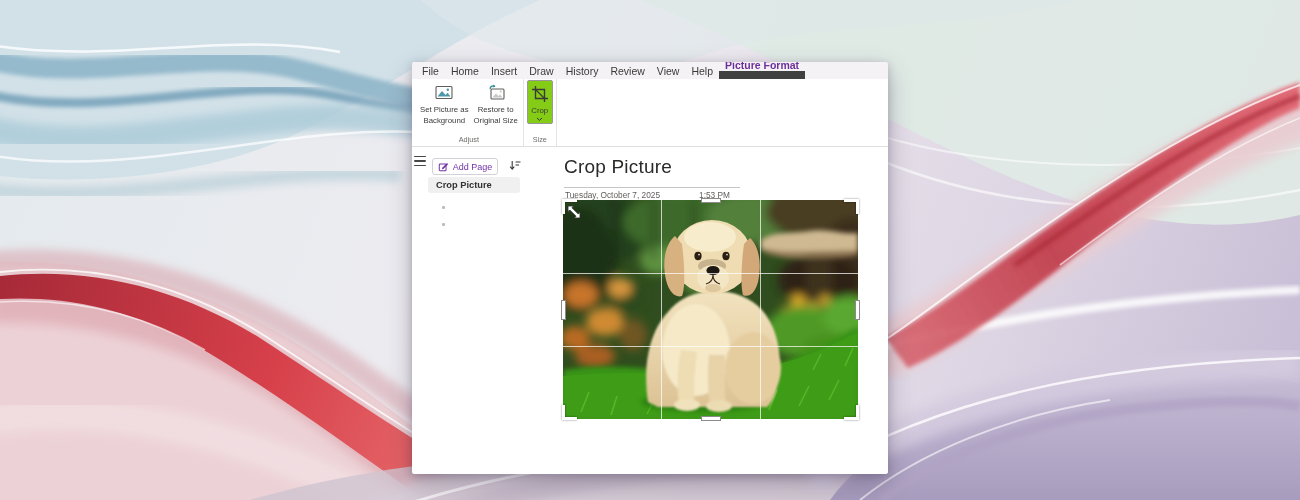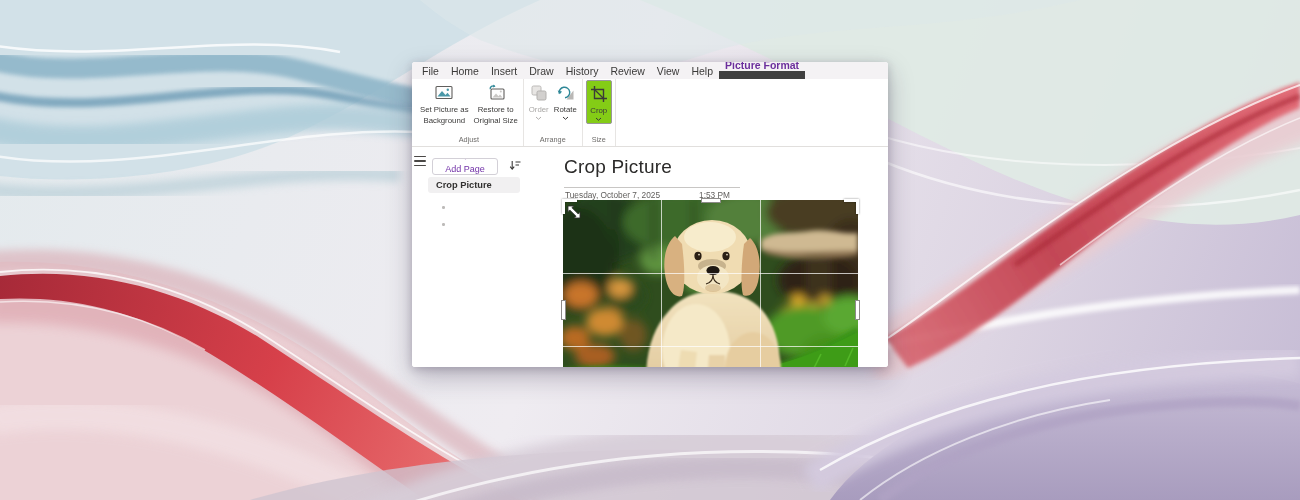--- a/index.html
+++ b/index.html
@@ -1,21 +1,21 @@
 <!DOCTYPE html>
 <html><head>
 <meta charset="utf-8">
 <style>
   html,body{margin:0;padding:0;width:1300px;height:500px;overflow:hidden;
     font-family:"Liberation Sans","DejaVu Sans",sans-serif;background:#e9e6ee;}
   .stage{position:relative;width:1300px;height:500px;}
   .wallpaper{position:absolute;left:0;top:0;width:1300px;height:500px;}
 
   
-  .win{position:absolute;left:412px;top:62px;width:476px;height:305px;background:#fff;
+  .win{position:absolute;left:412px;top:62px;width:476px;height:412px;background:#fff;
     border-radius:3px;box-shadow:0 10px 26px rgba(40,30,60,.28),0 2px 8px rgba(40,30,60,.22);
     display:flex;flex-direction:column;overflow:hidden;}
 
   
   .menubar{height:17px;background:#f4f2f4;display:flex;align-items:stretch;padding-left:4px;flex:0 0 auto;}
   .menu-item{font-size:10.5px;color:#3b3a39;padding:0 6px;display:flex;align-items:center;cursor:default;}
   .menu-item.active{color:#6b2f9c;font-weight:bold;border-bottom:8px solid #404040;padding-bottom:4px;}
 
   
   .ribbon{height:67px;background:#fff;border-bottom:1px solid #e1dfdd;display:flex;align-items:stretch;
@@ -30,21 +30,21 @@
   .chev{margin-top:2px;}
   .glabel{font-size:7.3px;color:#6e6c6a;text-align:center;padding:1px 0 2px 0;}
 
   
   .workspace{flex:1;display:flex;position:relative;background:#fff;}
   .hamburger{position:absolute;left:2px;top:9px;width:12px;height:10px;display:flex;flex-direction:column;justify-content:space-between;}
   .hamburger span{display:block;height:1.4px;background:#4a4846;border-radius:1px;}
 
   .sidebar{width:108px;flex:0 0 auto;position:relative;padding-top:11px;}
   .addpage{position:absolute;left:20px;top:11px;width:64px;height:15px;background:#fff;border:1px solid #d3d0d7;
-    border-radius:3px;display:flex;align-items:center;justify-content:center;gap:4px;color:#7232a8;font-size:9px;flex-direction:column;}
+    border-radius:3px;display:flex;align-items:center;justify-content:center;gap:4px;color:#7232a8;font-size:9px;}
   .sort-btn{position:absolute;left:97px;top:12px;width:13px;height:13px;}
   .pagelist{position:absolute;left:0;top:30px;width:108px;}
   .page-item{margin-left:16px;width:92px;height:16px;background:#f1f0f1;border-radius:3px;
     display:flex;align-items:center;padding-left:8px;box-sizing:border-box;
     font-size:9.3px;font-weight:bold;color:#323130;}
   .page-dot{position:absolute;left:30px;width:2.5px;height:2.5px;border-radius:50%;background:#bdbbb9;}
 
   .canvas{flex:1;position:relative;}
   .note-title{position:absolute;left:44px;top:9px;font-size:19px;color:#2b2a29;letter-spacing:.2px;}
   .title-rule{position:absolute;left:44px;top:40px;width:176px;height:1px;background:#c8c6c4;}
@@ -184,46 +184,20 @@
               <circle cx="14.8" cy="8.6" r="1" fill="#c8c6c4"></circle>
             </svg>
             <div class="rlabel">Restore to</div>
             <div class="rlabel">Original Size</div>
           </div>
         </div>
         <div class="glabel">Adjust</div>
       </div>
 
 
-      <div class="rgroup">
-        <div class="rbuttons">
-          <div class="rbtn disabled">
-            <svg class="ric" viewBox="0 0 20 20">
-              <rect x="3" y="3" width="9" height="9" rx="1.5" fill="#e8e6e4" stroke="#bcbab8" stroke-width="1"></rect>
-              <rect x="8" y="8" width="9" height="9" rx="1.5" fill="#d2d0ce" stroke="#b3b1af" stroke-width="1"></rect>
-            </svg>
-            <div class="rlabel">Order</div>
-            <svg class="chev" width="7" height="5" viewBox="0 0 7 5">
-              <path d="M1 1 L3.5 3.3 L6 1" stroke="#b0aeac" stroke-width="1" fill="none"></path>
-            </svg>
-          </div>
-          <div class="rbtn">
-            <svg class="ric" viewBox="0 0 20 20">
-              <path d="M11.5 16.5 L18.5 16.5 L18.5 7.5 Z" fill="#b9b7b5"></path>
-              <path d="M4.2 10.5 A5.3 5.3 0 1 1 10 14.8" stroke="#2e8797" stroke-width="1.4" fill="none"></path>
-              <path d="M2.6 7.4 L4.8 11.2 L7 8.4 Z" fill="#2e8797"></path>
-            </svg>
-            <div class="rlabel">Rotate</div>
-            <svg class="chev" width="7" height="5" viewBox="0 0 7 5">
-              <path d="M1 1 L3.5 3.3 L6 1" stroke="#3b3a39" stroke-width="1" fill="none"></path>
-            </svg>
-          </div>
-        </div>
-        <div class="glabel">Arrange</div>
-      </div>
 
       <div class="rgroup" style="border-right:1px solid #e7e5e3;">
         <div class="rbuttons">
           <div class="rbtn selected">
             <svg class="ric" viewBox="0 0 20 20">
               <path d="M5.5 2 V14.5 H18" stroke="#3b3a39" stroke-width="1.4" fill="none"></path>
               <path d="M2 5.5 H14.5 V18" stroke="#3b3a39" stroke-width="1.4" fill="none"></path>
               <line x1="5.5" y1="5.5" x2="14.5" y2="14.5" stroke="#3b3a39" stroke-width="1.2"></line>
             </svg>
             <div class="rlabel">Crop</div>

